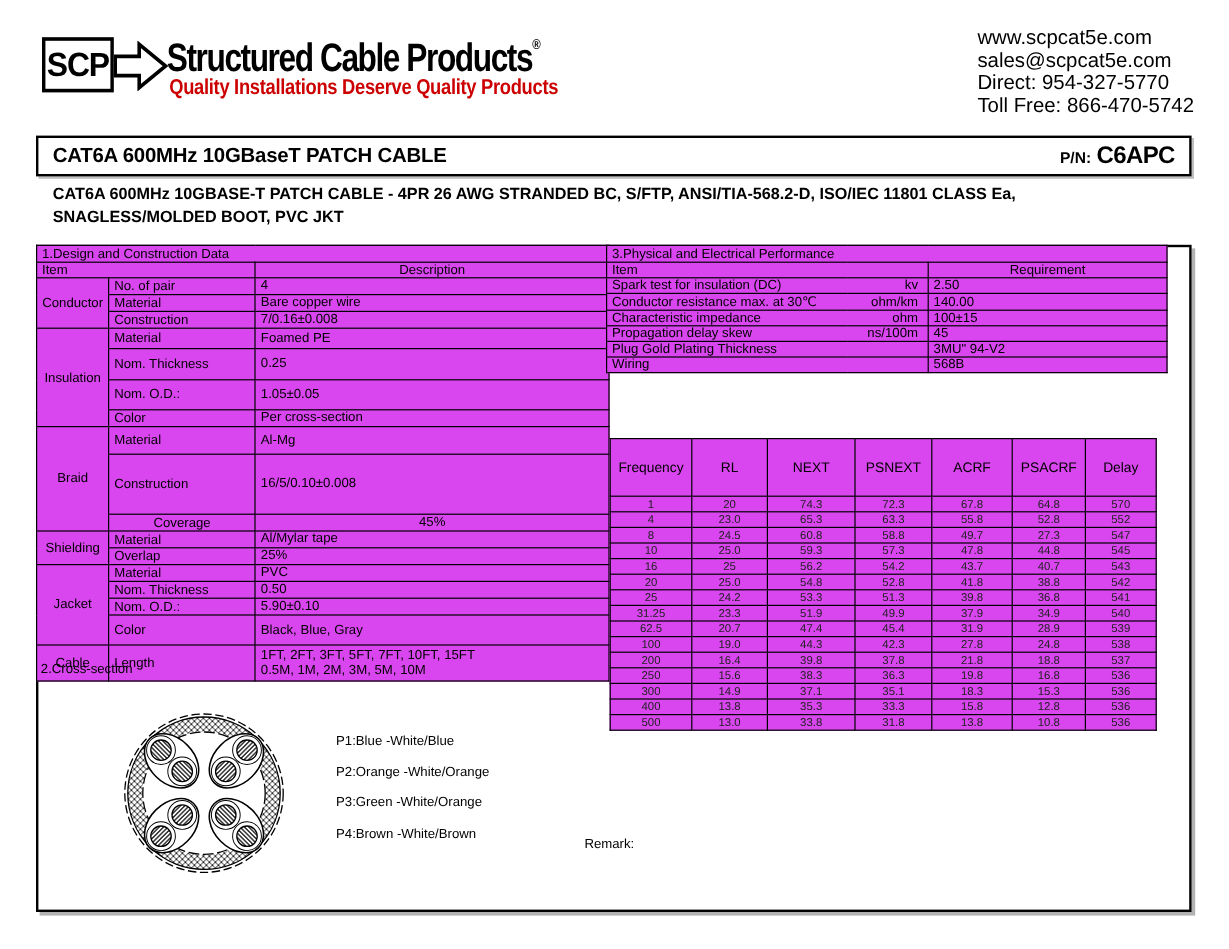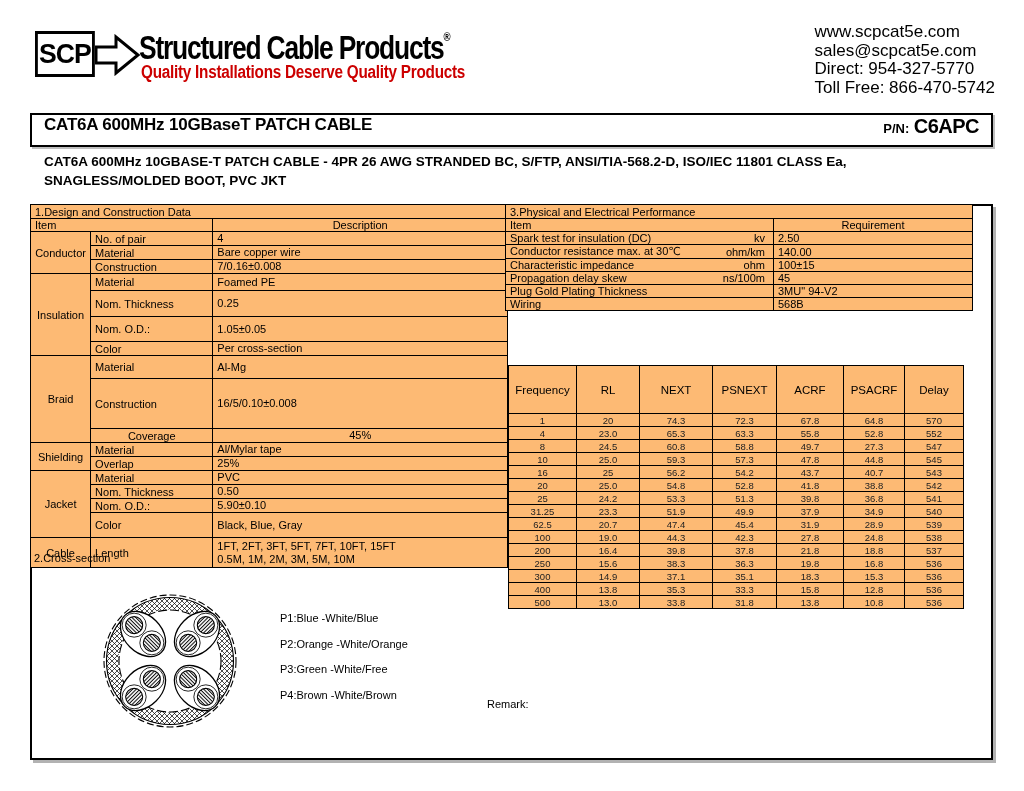--- a/index.html
+++ b/index.html
@@ -15,32 +15,32 @@
   .logo-arrow { position:absolute; left:95px; top:34px; }
   .brand { position:absolute; left:139px; top:29px; font-weight:bold; font-size:33px; letter-spacing:-1.5px;
            white-space:nowrap; transform:scaleX(.80); transform-origin:left top; }
   .brand sup { font-size:12px; vertical-align:18px; letter-spacing:0; }
   .tagline { position:absolute; left:141px; top:62px; font-weight:bold; font-size:18px; letter-spacing:-.3px;
              white-space:nowrap; transform:scaleX(.85); transform-origin:left top; }
   .contact { position:absolute; right:29px; top:23px; text-align:left; font-size:17px; line-height:18.5px; }
 
   
   .title-bar { position:absolute; left:30px; top:113px; width:963px; height:34px; border:2.5px solid #000;
-               display:flex; align-items:flex-start; justify-content:space-between; padding:0 12px;
+               display:flex; align-items:center; justify-content:space-between; padding:0 12px;
                box-shadow:2px 2px 0 rgba(0,0,0,.25); background:#fff; }
   .doc-title { font-weight:bold; font-size:17px; letter-spacing:-.2px; }
   .pn-label { font-weight:bold; font-size:13px; }
   .pn-value { font-weight:bold; font-size:20px; letter-spacing:-.5px; }
   .subtitle { position:absolute; left:44px; top:152px; width:940px; font-weight:bold; font-size:13.5px; line-height:19px; }
 
   
   .content-box { position:absolute; left:30px; top:204px; width:963px; height:556px; border:2px solid #000;
                  box-shadow:3px 3px 0 rgba(0,0,0,.30); background:#fff; }
 
-  table { border-collapse:collapse; table-layout:fixed; background:#fdba74; }
+  table { border-collapse:collapse; table-layout:fixed; background:#d946ef; }
   td, th { border:1px solid #000; padding:0 4px; overflow:hidden; font-size:11px; vertical-align:middle; }
 
   
   #design-table { position:absolute; left:-2px; top:-2px; width:478px; border:1.5px solid #000; }
   #design-table .sec td { height:14px; }
   #design-table .hdr2 td { height:13px; }
   #design-table .hdr2 .c { text-align:center; }
   #design-table .gc { text-align:center; }
   #design-table .dc { white-space:pre-line; line-height:13px; }
 
@@ -447,21 +447,21 @@
           <circle cx="-12.5" cy="0" r="8.5" fill="url(#hl)" stroke="#000" stroke-width="1.1"></circle>
           <circle cx="12.5" cy="0" r="12" fill="#fff" stroke="#000" stroke-width="0.8"></circle>
           <circle cx="12.5" cy="0" r="8.5" fill="url(#hl)" stroke="#000" stroke-width="1.1"></circle>
         </g>
       </g>
     </svg>
 
     <div class="pair-labels">
         <div>P1:Blue -White/Blue</div>
         <div>P2:Orange -White/Orange</div>
-        <div>P3:Green -White/Free</div>
+        <div>P3:Green -White/Orange</div>
         <div>P4:Brown -White/Brown</div>
       </div>
 
     <div class="remark">
       <div class="remark-title">Remark:</div>
     </div>
 
   </div>
 </div>
 

